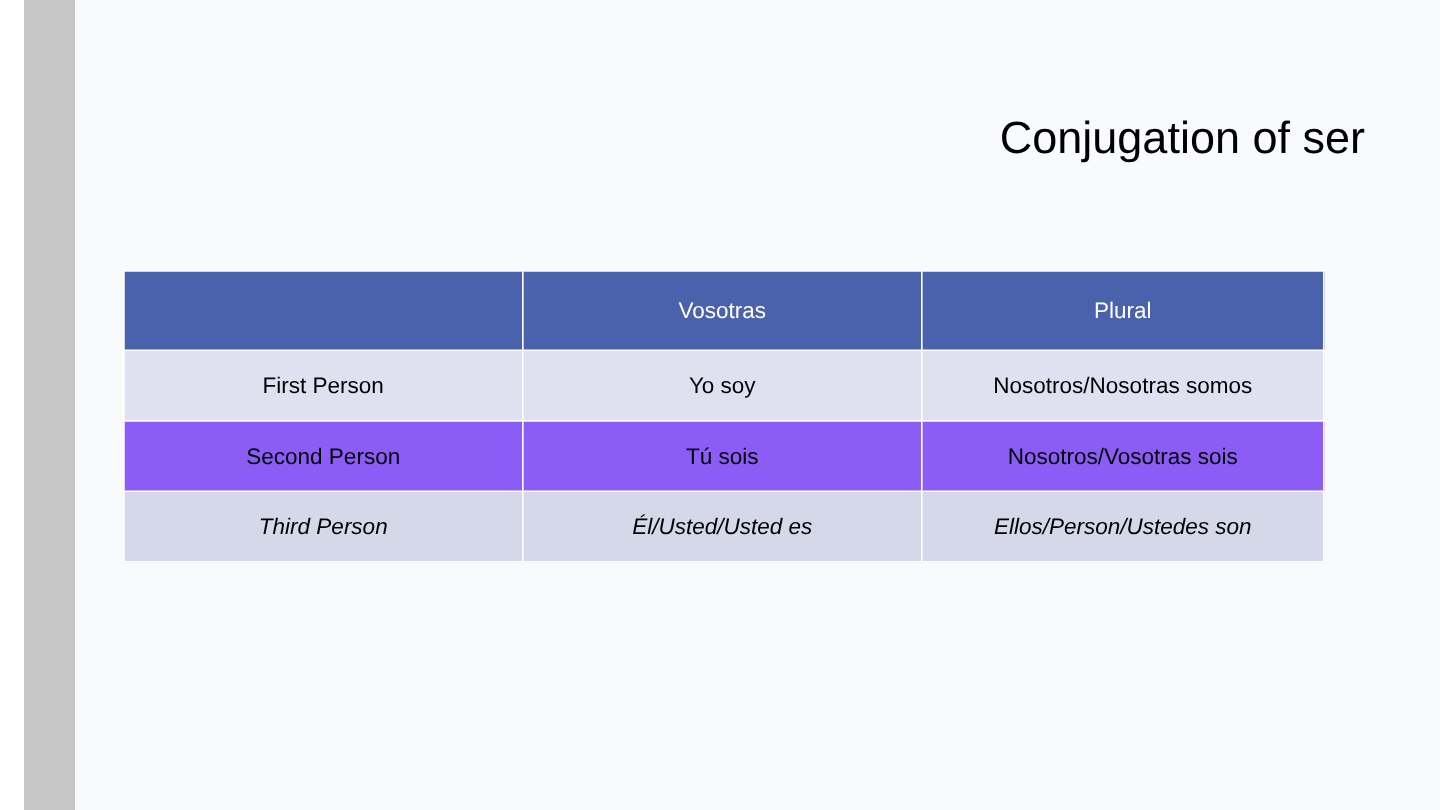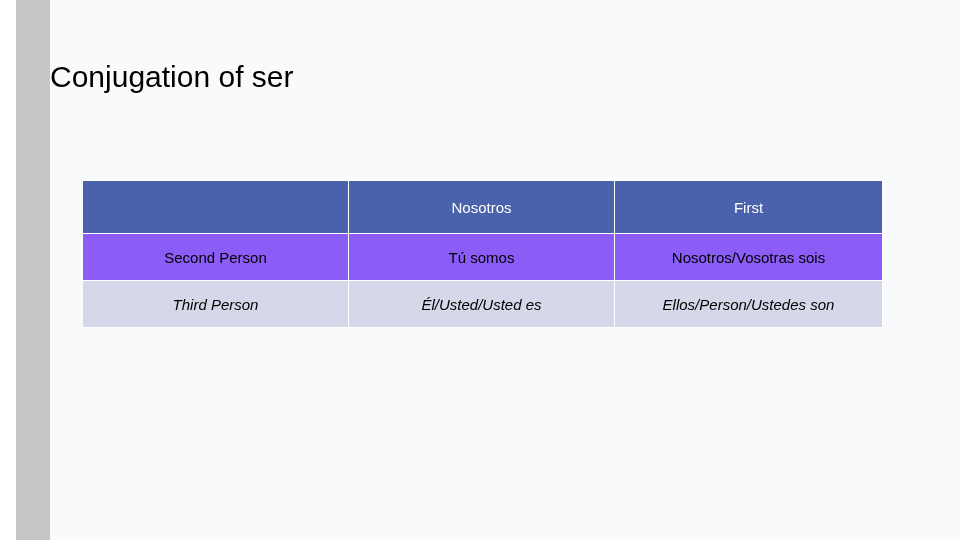--- a/index.html
+++ b/index.html
@@ -38,23 +38,23 @@
   .content {
     position: absolute;
     left: 50px;
     top: 0;
     width: 910px;
     height: 540px;
   }
   .slide-title {
     position: absolute;
     left: 0;
-    top: 60px;
+    top: 76px;
     width: 860px;
-    text-align: left;
+    text-align: right;
     font-size: 30px;
     color: #000000;
     font-family: "Liberation Sans", sans-serif;
     font-weight: normal;
     letter-spacing: 0px;
   }
   .conj-table {
     position: absolute;
     left: 32px;
     top: 180px;
@@ -104,28 +104,33 @@
 
     <table class="conj-table">
       <colgroup>
         <col class="c0">
         <col class="c1">
         <col class="c2">
       </colgroup>
       <thead>
         <tr>
           <th class="corner"></th>
-          <th>Nosotros</th>
-          <th>First</th>
+          <th>Vosotras</th>
+          <th>Plural</th>
         </tr>
       </thead>
       <tbody>
+        <tr class="row-0">
+          <td>First Person</td>
+          <td>Yo soy</td>
+          <td>Nosotros/Nosotras somos</td>
+        </tr>
         <tr class="row-1">
           <td>Second Person</td>
-          <td>Tú somos</td>
+          <td>Tú sois</td>
           <td>Nosotros/Vosotras sois</td>
         </tr>
         <tr class="row-2">
           <td>Third Person</td>
           <td>Él/Usted/Usted es</td>
           <td>Ellos/Person/Ustedes son</td>
         </tr>
       </tbody>
     </table>
 

